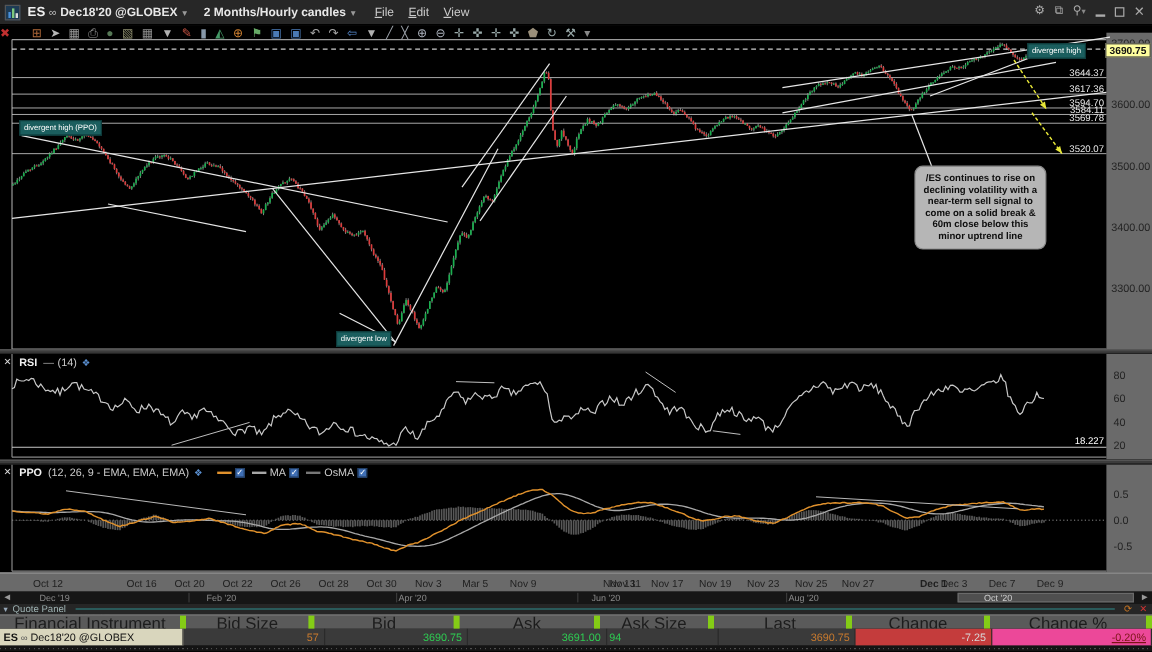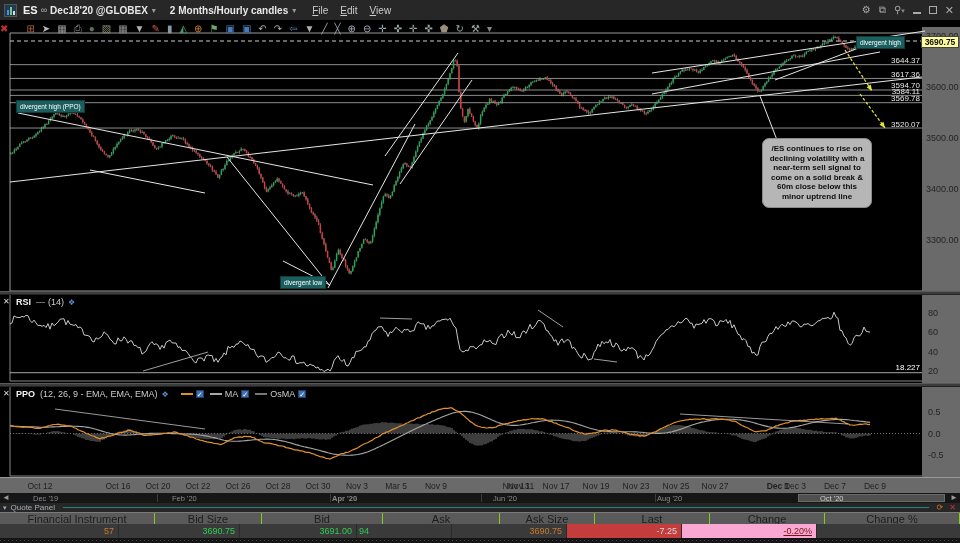--- a/index.html
+++ b/index.html
@@ -63,22 +63,22 @@
   .sb-tick{position:absolute;top:1px;width:1px;height:8px;background:#3a3a3a;}
   .sb-arrow{position:absolute;top:0;font-size:8px;color:#999;line-height:10px;cursor:default;}
   
   #q-title{left:0;top:503px;width:960px;height:9px;background:#262626;display:flex;align-items:center;}
   #q-collapse{font-size:7px;color:#9ab;margin:0 4px 0 3px;}
   #q-title-text{font-size:8px;color:#9fb3b3;white-space:nowrap;}
   #q-line{flex:1;height:1px;background:#2e7d7d;margin:0 8px;}
   #q-refresh{color:#cc7722;font-size:8px;margin-right:6px;}
   #q-close{color:#cc3333;font-size:8px;margin-right:4px;}
   #q-header{left:0;top:512px;width:960px;height:12px;background:#5a5a5a;border-top:1px solid #7a7a7a;display:flex;}
-  #q-header .qh{font-size:11px;color:#1c1c1c;text-align:center;line-height:12px;
-    border-right:1px solid #84cc16;overflow:hidden;}
+  #q-header .qh{font-size:14px;color:#1c1c1c;text-align:center;line-height:12px;
+    border-right:5px solid #84cc16;overflow:hidden;}
   #q-row{left:0;top:524px;width:960px;height:14px;display:flex;background:#3a3a3a;}
   #q-row .qc{font-size:9px;line-height:14px;border-right:1px solid #2a2a2a;overflow:hidden;white-space:nowrap;}
   .qc-instr{background:#d9d6bd;color:#111;padding-left:3px;}
   .qc-instr b{font-weight:bold;} .qc-instr .inf{font-size:8px;color:#555;}
   .num-r{text-align:right;padding-right:4px;}
   #grip{left:0;top:538px;width:960px;height:5px;background:#141414;
     background-image:repeating-linear-gradient(90deg,#4f4f4f 0 1px,transparent 1px 4px);
     background-size:100% 1px;background-repeat:no-repeat;background-position:0 2px;}
 </style>
 </head>
@@ -1662,21 +1662,21 @@
 <div id="scrollbar" class="abs">
   <span class="sb-arrow" style="left:2px;">◄</span>
   <div id="sb-thumb" style="left: 798px; width: 147px;"></div>
   <span class="sb-arrow" style="left:950px;">►</span>
 <span class="sb-tick" style="left: 157px;"></span>
       <span class="sb-tick" style="left: 330px;"></span>
       <span class="sb-tick" style="left: 481px;"></span>
       <span class="sb-tick" style="left: 655px;"></span>
       <span class="sb-lab" style="left: 33px;">Dec '19</span>
       <span class="sb-lab" style="left: 172px;">Feb '20</span>
-      <span class="sb-lab" style="left: 332px; font-weight: bold;">Apr '20</span>
+      <span class="sb-lab" style="left: 332px;">Apr '20</span>
       <span class="sb-lab" style="left: 493px;">Jun '20</span>
       <span class="sb-lab" style="left: 657px;">Aug '20</span>
       <span class="sb-lab on-thumb" style="left: 820px;">Oct '20</span>
     </div>
 
 <div id="q-title" class="abs">
   <span id="q-collapse">▾</span>
   <span id="q-title-text">Quote Panel</span>
   <span id="q-line"></span>
   <span id="q-refresh">⟳</span>
@@ -1686,23 +1686,27 @@
       <div class="qh" style="width: 155px;">Financial Instrument</div>
       <div class="qh" style="width: 107px;">Bid Size</div>
       <div class="qh" style="width: 121px;">Bid</div>
       <div class="qh" style="width: 117px;">Ask</div>
       <div class="qh" style="width: 95px;">Ask Size</div>
       <div class="qh" style="width: 115px;">Last</div>
       <div class="qh" style="width: 115px;">Change</div>
       <div class="qh" style="width: 135px;">Change %</div>
     </div>
 <div id="q-row" class="abs">
+  <div class="qc qc-instr" style="width: 155px;">
+    <b>ES</b><span class="inf"> </span><span class="inf">∞</span>
+    <span>Dec18'20 @GLOBEX</span>
+  </div>
   <div class="qc num-r" id="c-bidsize" style="width: 119px; color: rgb(200, 122, 46);">57</div>
   <div class="qc num-r" id="c-bid" style="width: 121px; color: rgb(46, 204, 82);">3690.75</div>
   <div class="qc num-r" id="c-ask" style="width: 117px; color: rgb(46, 204, 82);">3691.00</div>
   <div class="qc" id="c-asksize" style="padding-left: 2px; width: 95px; color: rgb(46, 204, 82);">94</div>
   <div class="qc num-r" id="c-last" style="width: 115px; color: rgb(200, 122, 46);">3690.75</div>
   <div class="qc num-r" id="c-chg" style="width: 115px; background: rgb(196, 60, 60); color: rgb(216, 216, 216);">-7.25</div>
-  <div class="qc num-r" id="c-chgp" style="width: 135px; background: #f9a8d4; color: rgb(122, 20, 20); text-decoration: underline;">-0.20%</div>
+  <div class="qc num-r" id="c-chgp" style="width: 135px; background: #ec4899; color: rgb(122, 20, 20); text-decoration: underline;">-0.20%</div>
 </div>
 <div id="grip" class="abs"></div>
 
 </div>
 
 </body></html>

